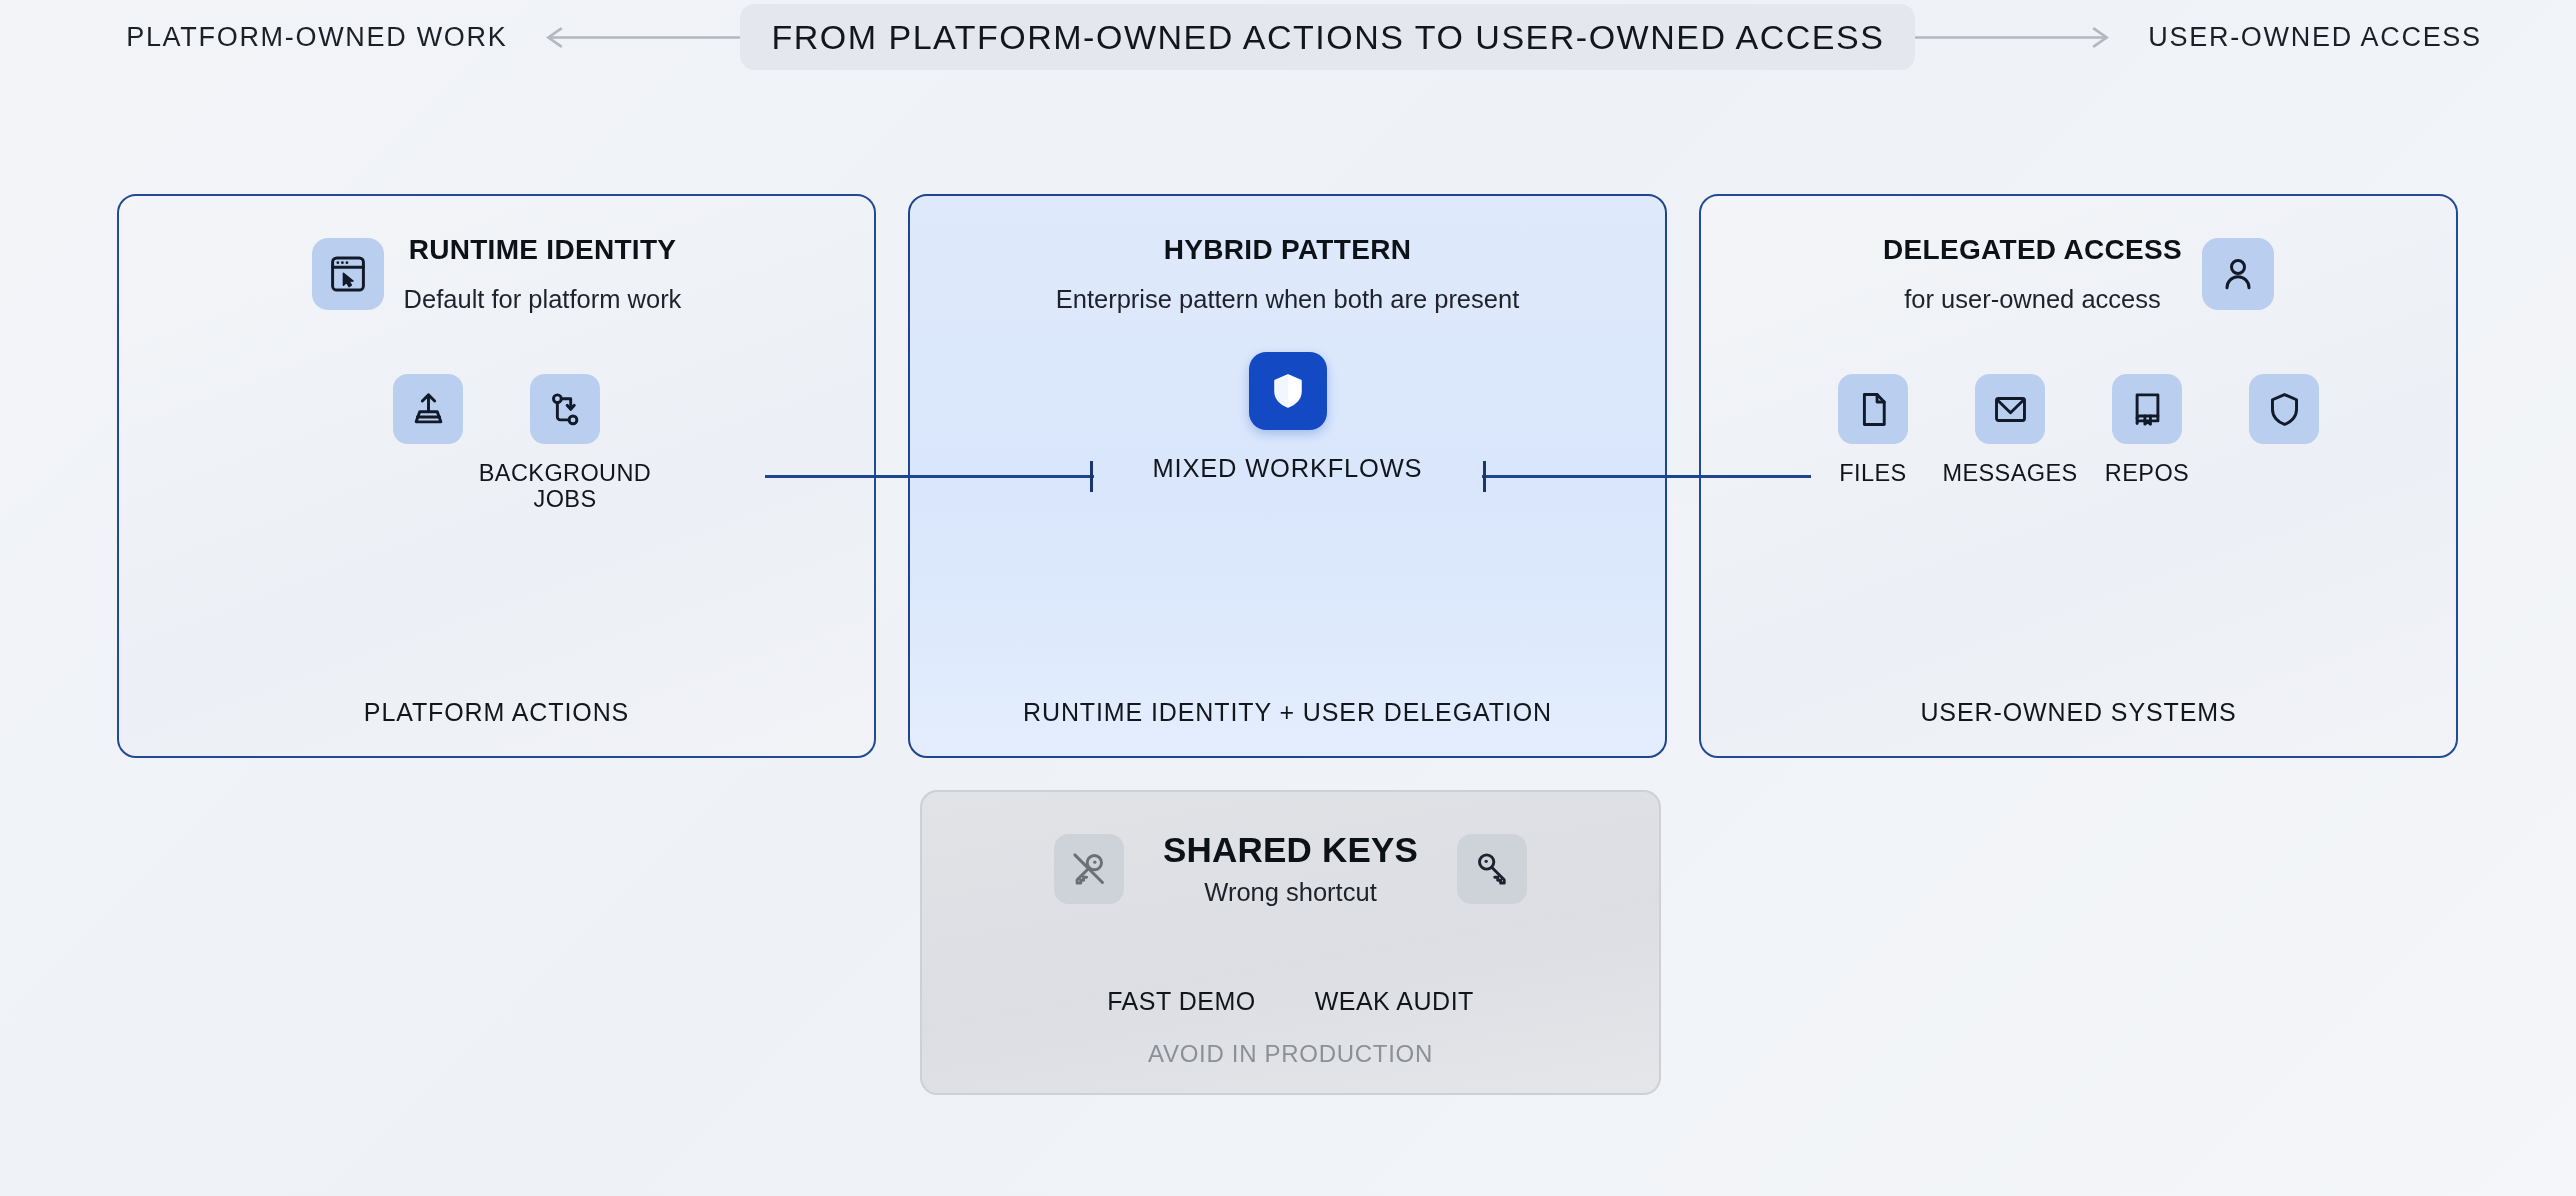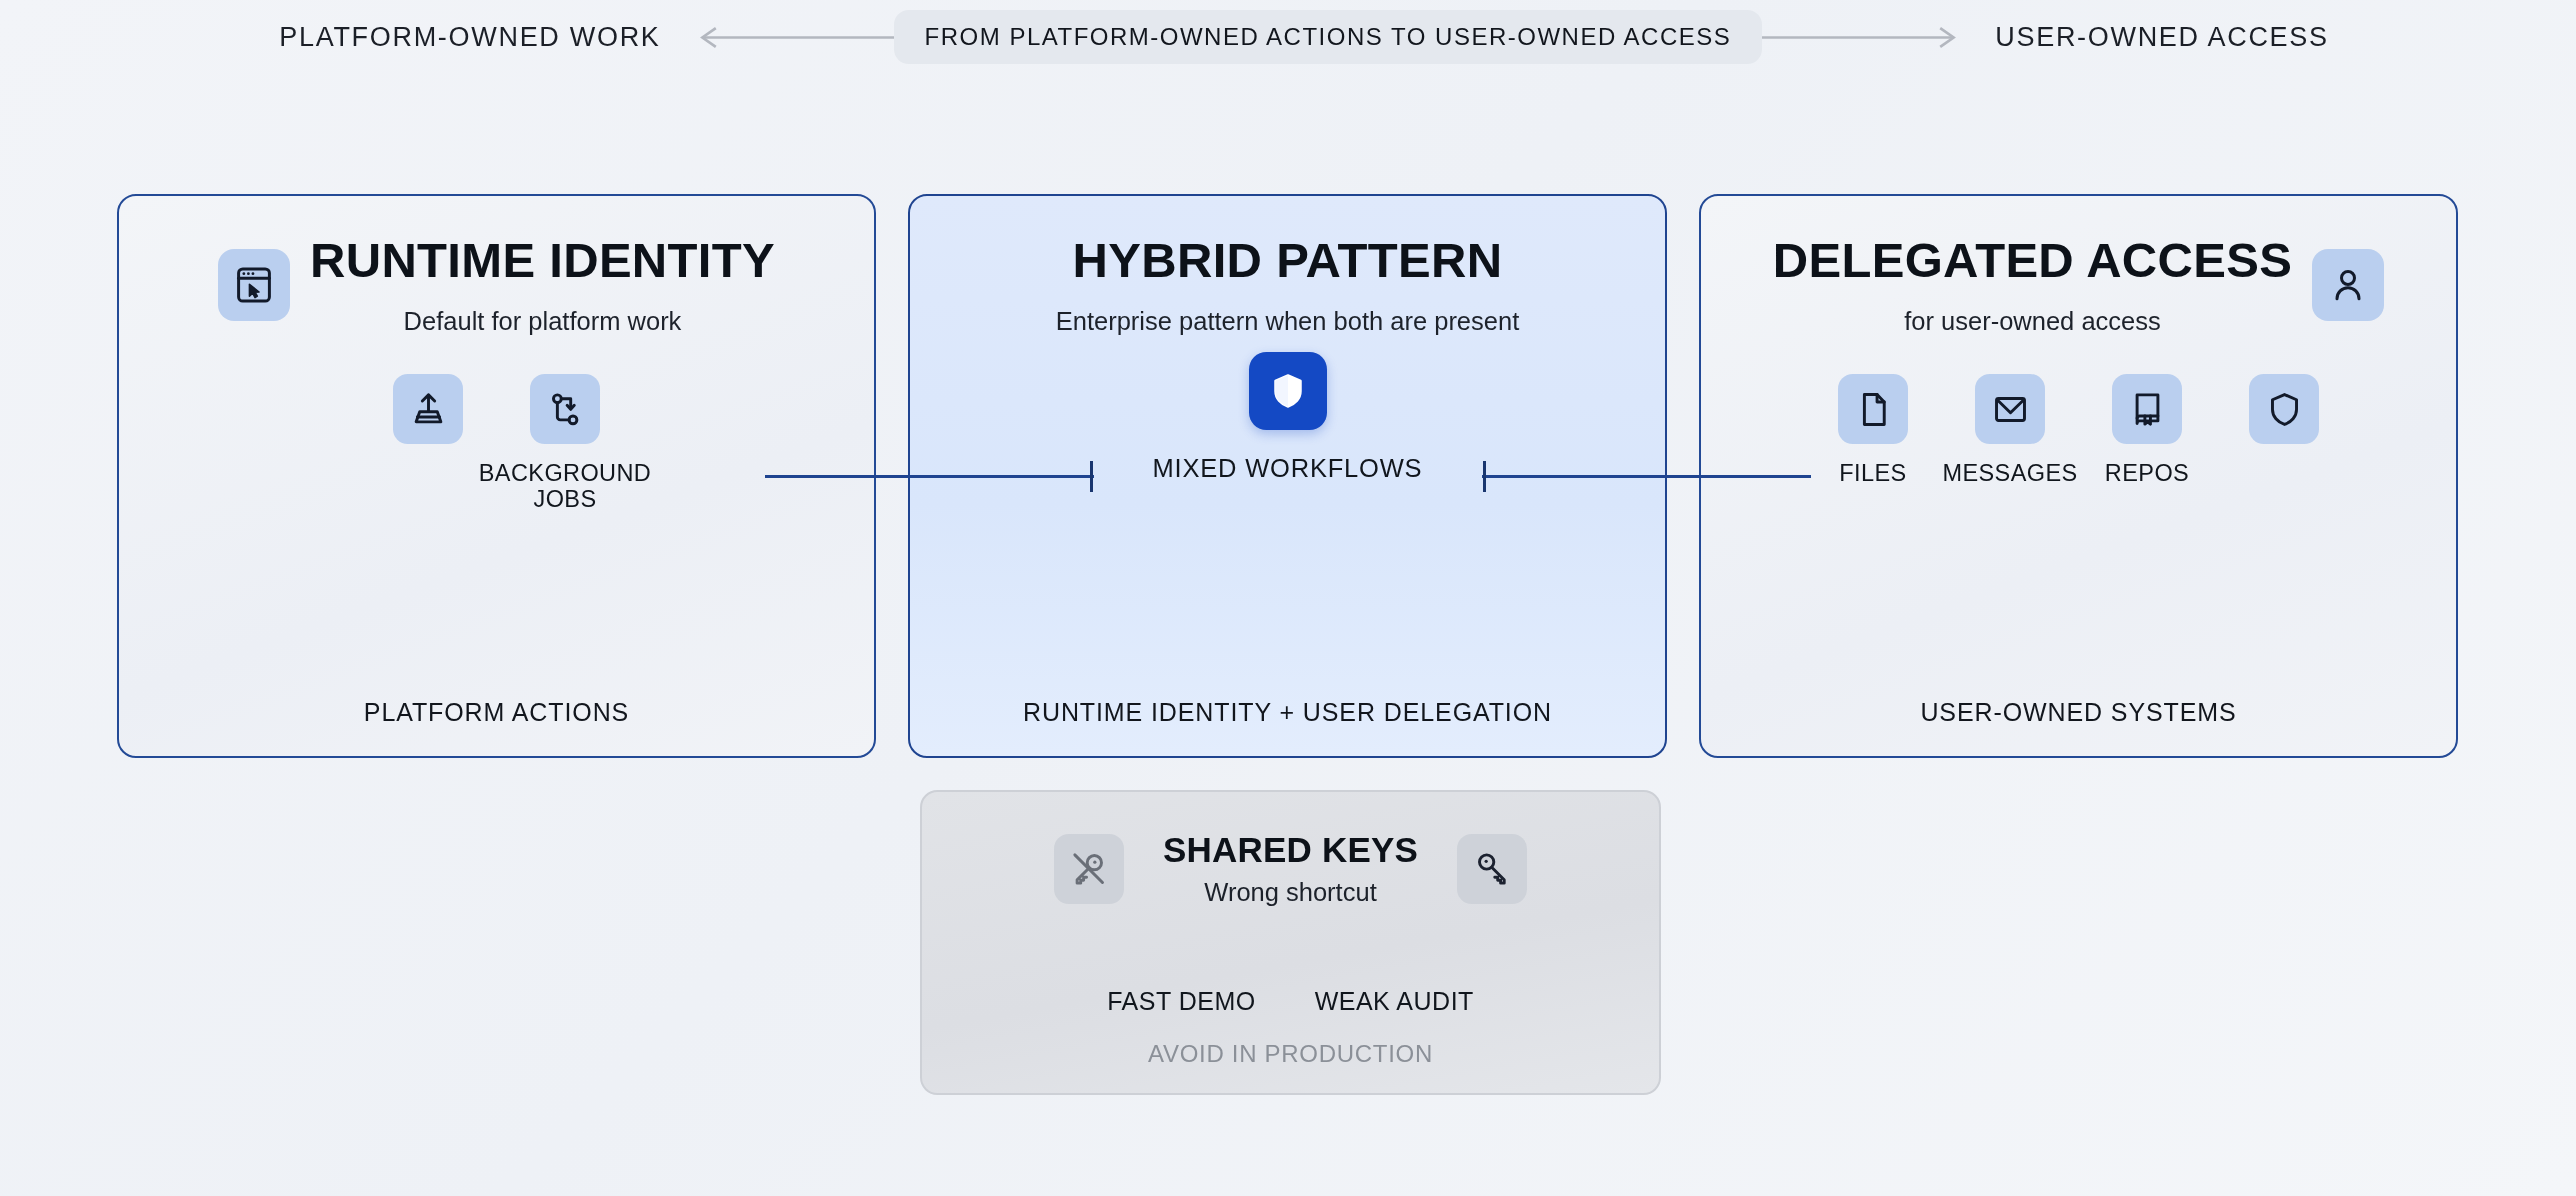--- a/index.html
+++ b/index.html
@@ -23,21 +23,21 @@
     white-space:nowrap;
   }
   .axis-end.left{margin-right:32px;}
   .axis-end.right{margin-left:32px;}
   .axis-arrow{position:relative;height:27px;display:flex;align-items:center;}
   .axis-arrow svg{display:block;}
   .axis-pill{
     background:#e4e8ee;
     border-radius:14.8px;
     padding:13.4px 31px;
-    font-size:24px;letter-spacing:1.5px;color:#12161d;
+    font-size:34px;letter-spacing:1.5px;color:#12161d;
     white-space:nowrap;
   }
 
   
   .panels{
     position:absolute;left:117px;top:194px;width:2341px;height:564px;
     display:flex;gap:32px;
   }
   .panel{
     position:relative;
@@ -61,21 +61,21 @@
   .panel-head{
     width:100%;
     margin-top:39px;
     display:flex;align-items:center;justify-content:center;
     gap:20px;
     box-sizing:border-box;
     padding:0 27px;
   }
   .panel-head .titles{display:flex;flex-direction:column;align-items:center;}
   .panel-title{
-    font-size:49px;font-weight:700;letter-spacing:0.3px;color:#0d1219;
+    font-size:28px;font-weight:700;letter-spacing:0.3px;color:#0d1219;
     line-height:1.06;white-space:nowrap;
   }
   .panel-sub{
     font-size:25.5px;font-weight:400;color:#1d222b;margin-top:20px;
     line-height:1.1;white-space:nowrap;
   }
 
   
   .tile{
     background:#bacfef;

